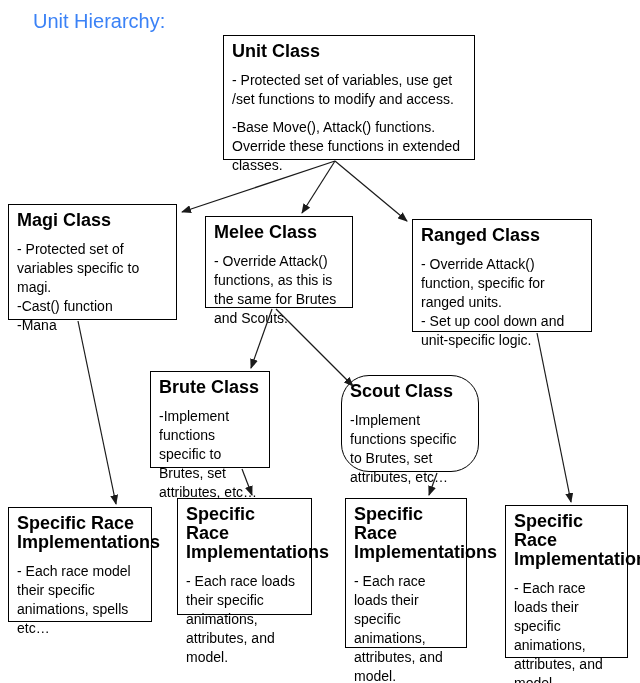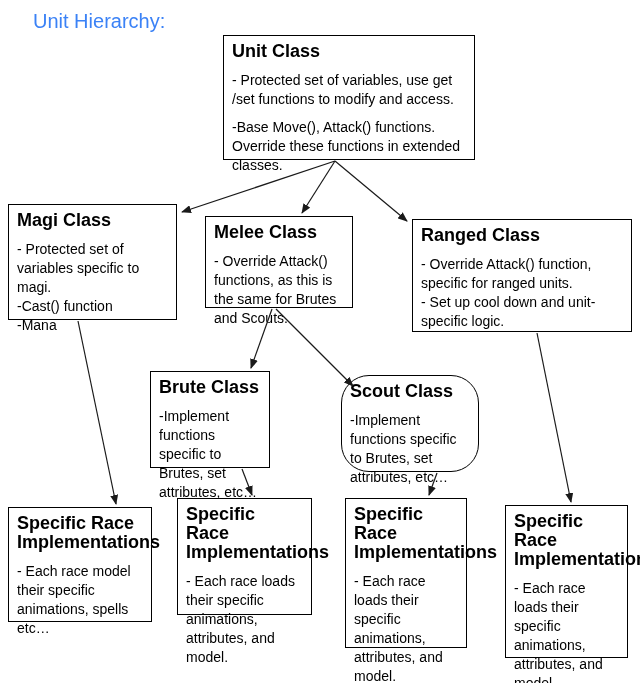--- a/index.html
+++ b/index.html
@@ -54,21 +54,21 @@
     <p>- Protected set of variables specific to magi.</p>
     <p>-Cast() function</p>
     <p>-Mana</p>
   </div>
 
   <div class="box" style="left:205px;top:216px;width:148px;height:92px;">
     <div class="box-title">Melee Class</div>
     <p>- Override Attack() functions, as this is the same for Brutes and Scouts.</p>
   </div>
 
-  <div class="box" style="left:412px;top:219px;width:220px;height:113px;">
+  <div class="box" style="left:412px;top:219px;width:180px;height:113px;">
     <div class="box-title">Ranged Class</div>
     <p>- Override Attack() function, specific for ranged units.</p>
     <p>- Set up cool down and unit-specific logic.</p>
   </div>
 
   <div class="box" style="left:150px;top:371px;width:120px;height:97px;">
     <div class="box-title">Brute Class</div>
     <p>-Implement functions specific to Brutes, set attributes, etc…</p>
   </div>
 

